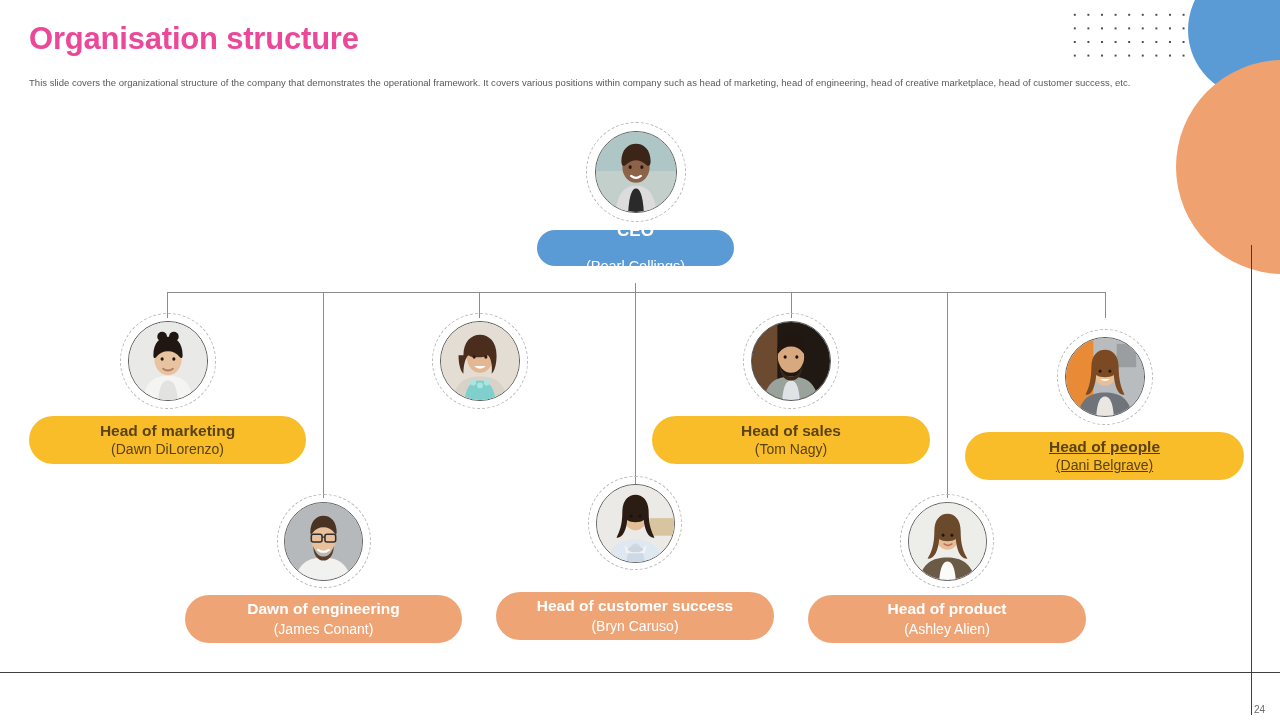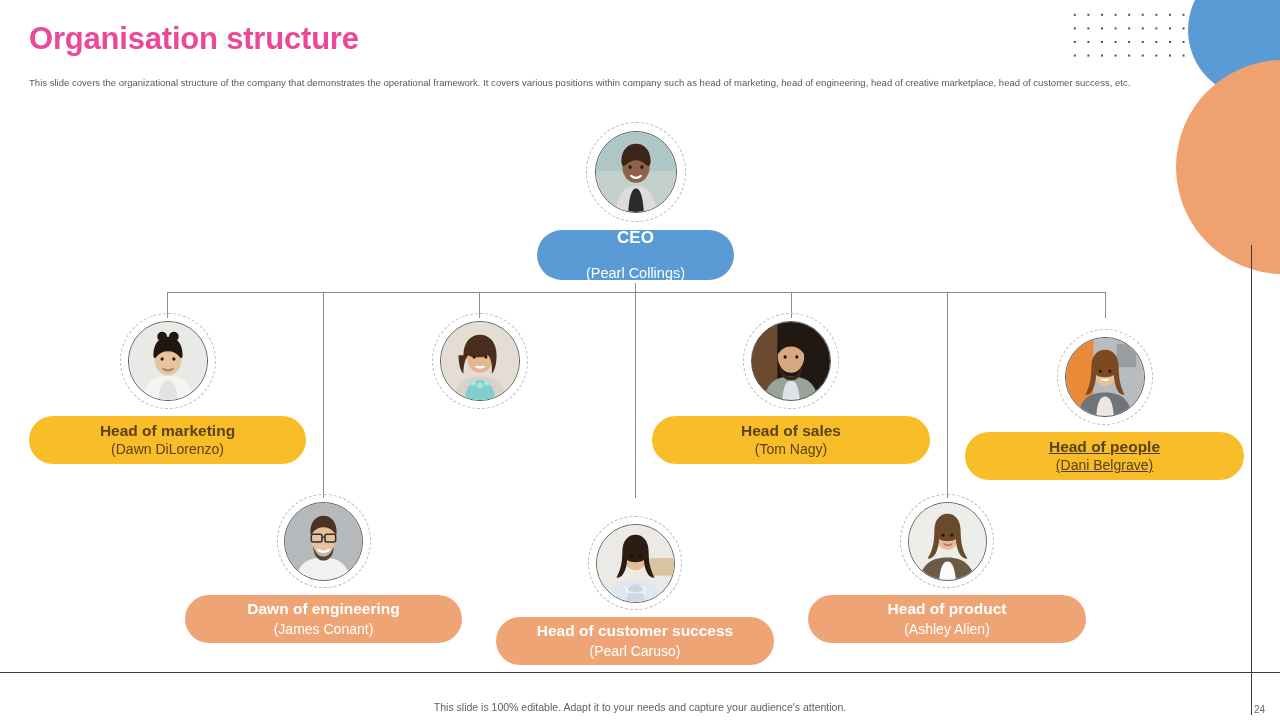--- a/index.html
+++ b/index.html
@@ -133,21 +133,21 @@
           <path d="M20 82c2-20 10-27 21-27s19 7 21 27z" fill="#dcdcdc"></path>
           <path d="M33 82c1-17 4-24 8-24s7 7 8 24z" fill="#2a2a2a"></path>
           <ellipse cx="41" cy="36" rx="14" ry="16" fill="#8d6249"></ellipse>
           <path d="M26 30c0-12 7-18 15-18s15 6 15 18c0 4-2 6-4 4-3-3-8-5-11-5s-8 2-11 5c-2 2-4 0-4-4z" fill="#3b2418"></path>
           <ellipse cx="35" cy="36" rx="1.6" ry="1.9" fill="#26160e"></ellipse>
           <ellipse cx="47" cy="36" rx="1.6" ry="1.9" fill="#26160e"></ellipse>
           <path d="M36 45q5 4 10 0" stroke="#fff" stroke-width="2.4" fill="none" stroke-linecap="round"></path>
         </svg>
       </div>
     </div>
-    <div class="pill pill-blue" style="width:197px;height:50px;margin-top:8px;gap:16px;">
+    <div class="pill pill-blue" style="width:197px;height:36px;margin-top:8px;gap:16px;">
       <span class="role">CEO</span>
       <span class="person">(Pearl Collings)</span>
     </div>
   </div>
 
   <div class="node" style="left:29px;top:313px;width:277px;">
     <div class="avatar-wrap" style="width:96px;height:96px;">
       <div class="avatar-ring"></div>
       <div class="avatar" style="width:80px;height:80px;">
         <svg viewBox="0 0 80 80" preserveAspectRatio="xMidYMid slice" aria-hidden="true">
@@ -254,41 +254,41 @@
           <path d="M34 48q5.5 4 11 0" stroke="#fff" stroke-width="2.2" fill="none" stroke-linecap="round"></path>
         </svg>
       </div>
     </div>
     <div class="pill pill-salmon" style="width:277px;height:48px;margin-top:7px;">
       <span class="role">Dawn of engineering</span>
       <span class="person">(James Conant)</span>
     </div>
   </div>
 
-  <div class="node" style="left:496px;top:516px;width:278px;">
+  <div class="node" style="left:496px;top:476px;width:278px;gap:15px;">
     <div class="avatar-wrap" style="width:94px;height:94px;">
       <div class="avatar-ring"></div>
       <div class="avatar" style="width:79px;height:79px;">
         <svg viewBox="0 0 79 79" preserveAspectRatio="xMidYMid slice" aria-hidden="true">
           <rect width="79" height="79" fill="#eceae6"></rect>
           <rect x="54" y="34" width="25" height="18" fill="#d8c49e"></rect>
           <path d="M10 79c4-17 14-23 29-23s25 6 29 23z" fill="#dfe8f1"></path>
           <path d="M30 79c2-13 5-19 9.5-19S47 66 49 79z" fill="#cdd9e6"></path>
           <ellipse cx="39.5" cy="32" rx="12" ry="14.5" fill="#e5bd96"></ellipse>
           <path d="M26 28c0-12 6-18 13.5-18S53 16 53 28c0 13 3 20 6 26-6 1-10-7-11-18-4 3-13 3-17 0-1 11-5 19-11 18 3-6 6-13 6-26z" fill="#2b1d14"></path>
           <ellipse cx="35" cy="32" rx="1.5" ry="1.7" fill="#1d1209"></ellipse>
           <ellipse cx="44" cy="32" rx="1.5" ry="1.7" fill="#1d1209"></ellipse>
           <path d="M28 62q11 8 23 0l-2 8H30z" fill="#eef3f8"></path>
           <ellipse cx="39.5" cy="66" rx="8" ry="3" fill="#cfd6db"></ellipse>
         </svg>
       </div>
     </div>
     <div class="pill pill-salmon" style="width:278px;height:48px;margin-top:7px;">
       <span class="role">Head of customer success</span>
-      <span class="person">(Pearl Caruso)</span>
+      <span class="person">(Bryn Caruso)</span>
     </div>
   </div>
 
   <div class="node" style="left:808px;top:494px;width:278px;">
     <div class="avatar-wrap" style="width:94px;height:94px;">
       <div class="avatar-ring"></div>
       <div class="avatar" style="width:79px;height:79px;">
         <svg viewBox="0 0 79 79" preserveAspectRatio="xMidYMid slice" aria-hidden="true">
           <rect width="79" height="79" fill="#ededea"></rect>
           <path d="M10 79c4-17 14-23 29-23s25 6 29 23z" fill="#6b5a46"></path>
@@ -301,16 +301,15 @@
         </svg>
       </div>
     </div>
     <div class="pill pill-salmon" style="width:278px;height:48px;margin-top:7px;">
       <span class="role">Head of product</span>
       <span class="person">(Ashley Alien)</span>
     </div>
   </div>
 
   <div class="footer-rule"></div>
-  <div class="footer-note">This slide is 100% editable. Adapt it to your needs and capture your audience's attention.</div>
   <div class="page-num">24</div>
 
 </div>
 
 </body></html>

